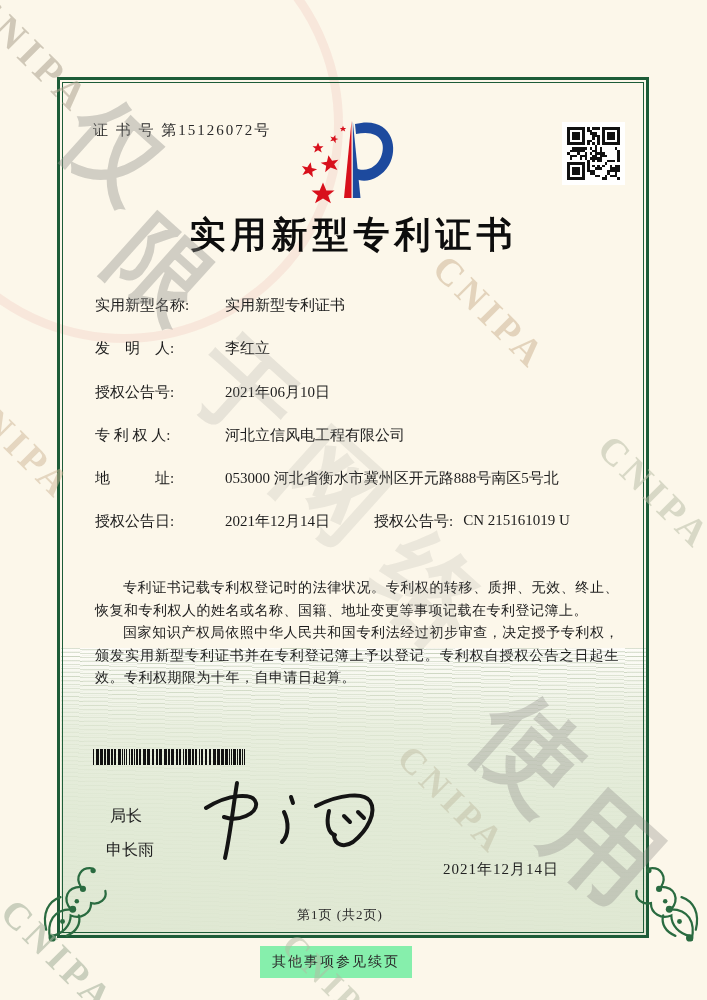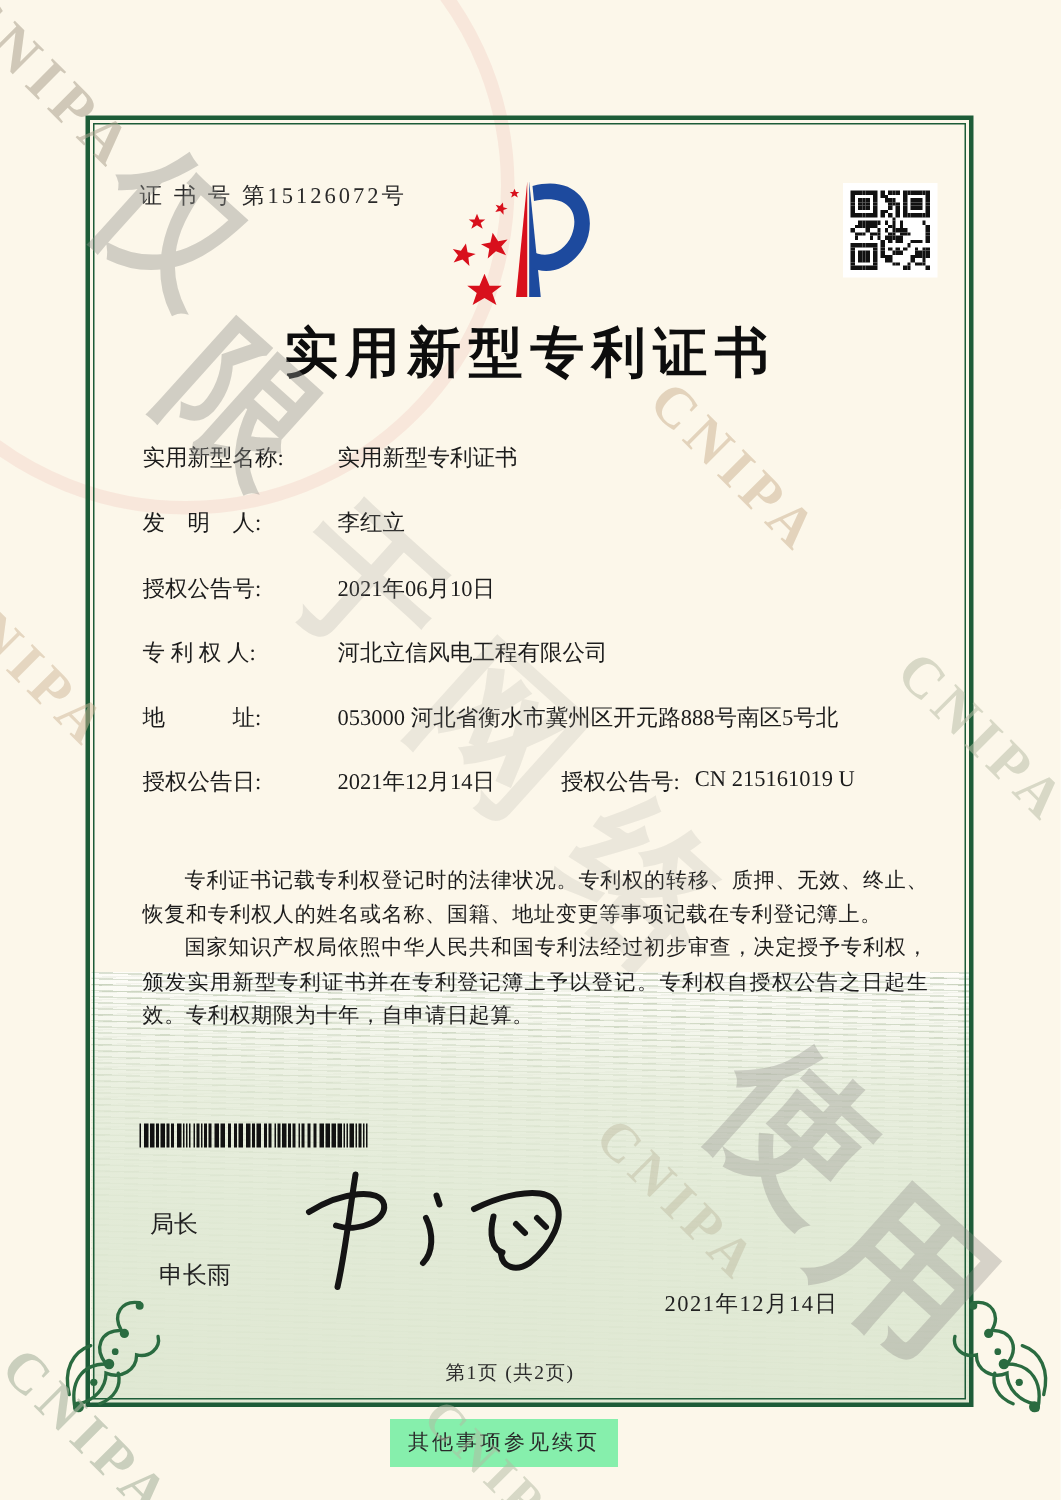--- a/index.html
+++ b/index.html
@@ -41,21 +41,21 @@
   .flabel2{margin-left:44px;}
   .fvalue2{margin-left:10px;text-align:right;}
 
   .paras{position:absolute;left:95px;top:577px;width:524px;font-size:14px;line-height:22.5px;
     color:#1c1c1c;text-align:justify;letter-spacing:0.5px;}
   .paras p{margin:0;text-indent:2em;}
 
   .barcode{position:absolute;left:93px;top:749px;height:16px;display:flex;align-items:stretch;}
   .bar{background:#111;flex:none;}
 
-  .director-label{position:absolute;left:100px;top:806px;font-size:16px;color:#222;font-family:"Liberation Sans","DejaVu Sans",sans-serif;}
+  .director-label{position:absolute;left:110px;top:806px;font-size:16px;color:#222;font-family:"Liberation Sans","DejaVu Sans",sans-serif;}
   .director-name{position:absolute;left:106px;top:840px;font-size:16px;color:#222;font-family:"Liberation Sans","DejaVu Sans",sans-serif;}
   .signature{position:absolute;left:192px;top:776px;width:195px;height:88px;}
   .issue-date{position:absolute;left:443px;top:860px;font-size:15px;letter-spacing:1px;color:#222;}
 
   .page-info{position:absolute;left:0;top:906px;width:680px;text-align:center;font-size:13px;letter-spacing:1px;color:#2a2a2a;}
 
   .footer-note{position:absolute;left:260px;top:946px;background:#86efac;padding:7px 12px;font-size:14px;
     letter-spacing:2px;color:#2a2a2a;}
 
   .ornament{position:absolute;width:102px;height:102px;z-index:4;}

